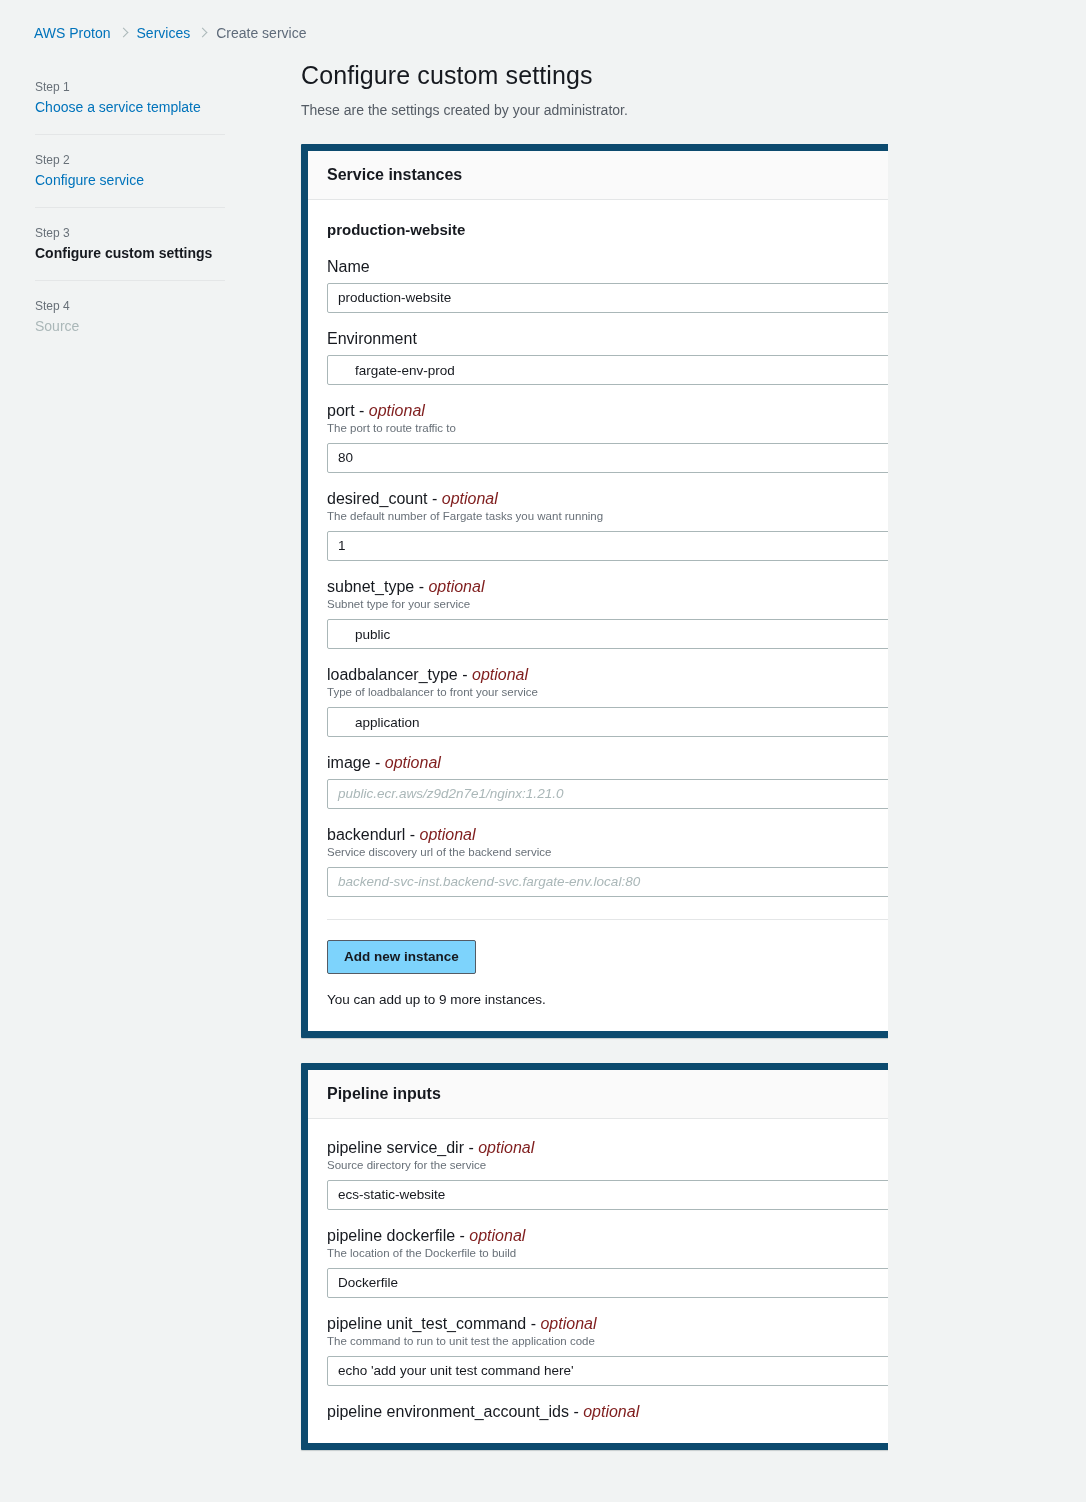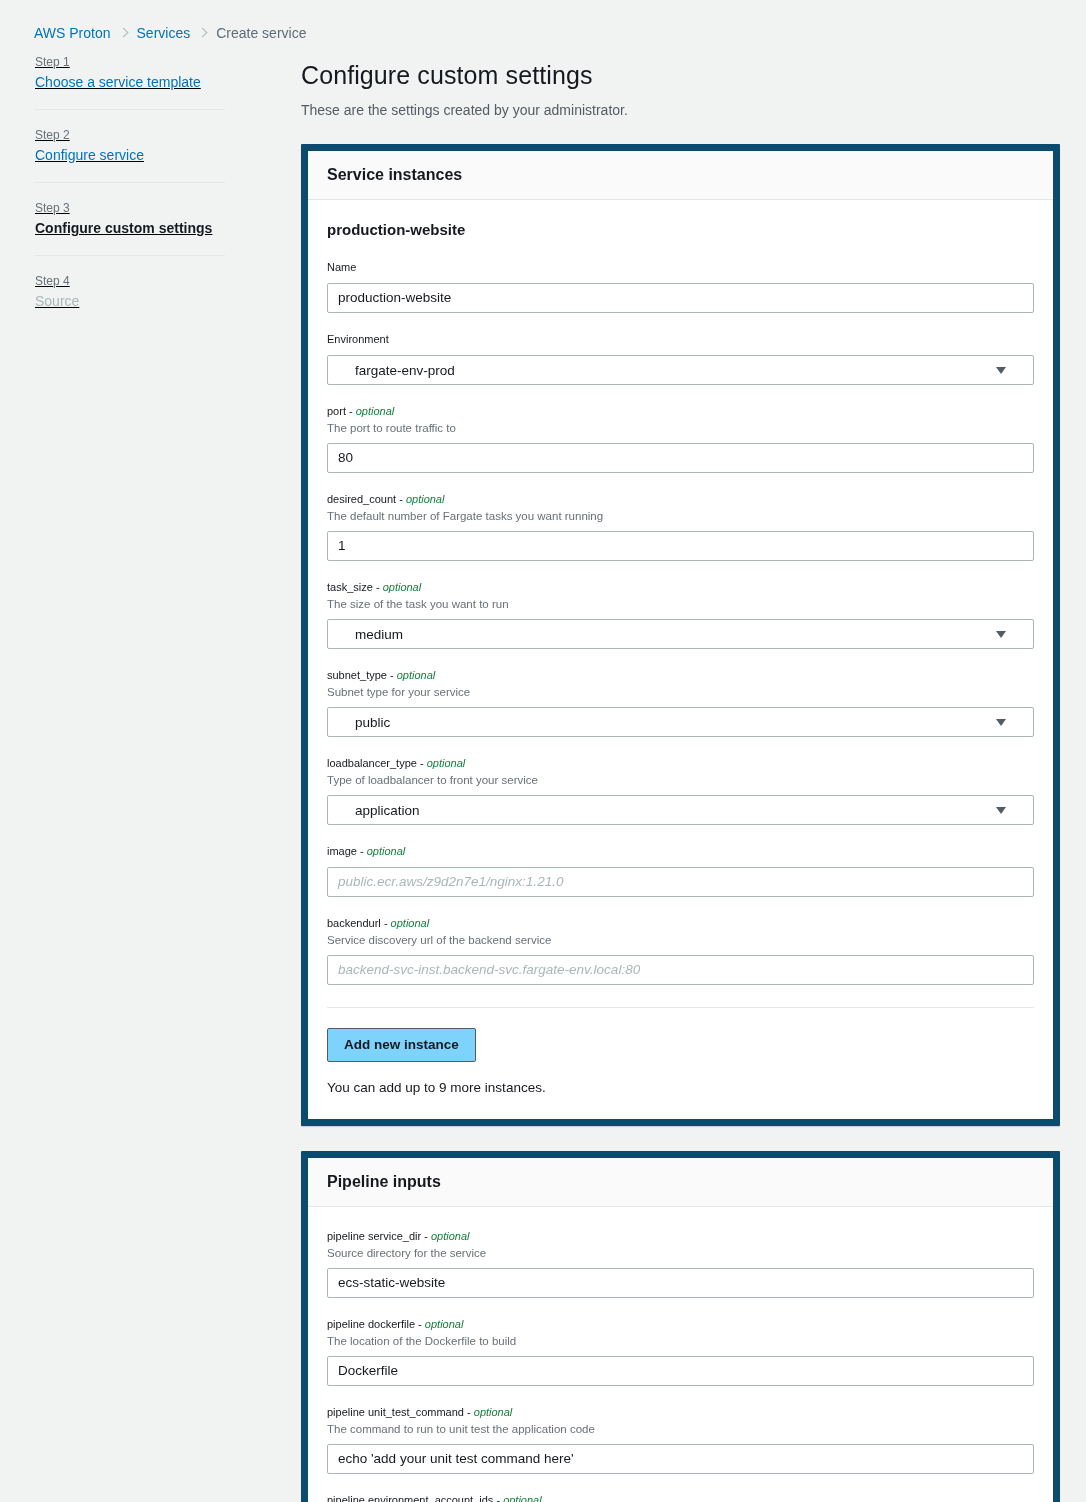--- a/index.html
+++ b/index.html
@@ -3,40 +3,40 @@
 <meta charset="utf-8">
 <style>
   * { box-sizing: border-box; }
   html, body {
     margin: 0; padding: 0;
     width: 1086px; height: 1502px;
     background: #f1f3f3;
     font-family: "Liberation Sans", sans-serif;
     -webkit-font-smoothing: antialiased;
   }
-  .page { position: relative; width: 1086px; height: 1502px; overflow: hidden; border-radius: 9px; }
+  .page { position: relative; width: 888px; height: 1502px; overflow: hidden; border-radius: 9px; }
 
   
   .breadcrumb {
     position: absolute; left: 34px; top: 24px;
     display: flex; align-items: center; gap: 8px;
     font-size: 14px; line-height: 18px;
   }
   .bc-link { color: #0073bb; cursor: pointer; white-space: nowrap; }
   .bc-current { color: #5f6b7a; white-space: nowrap; }
   .bc-sep { width: 10px; height: 14px; position: relative; flex: 0 0 auto; }
   .bc-sep::before {
     content: ""; position: absolute; left: 1px; top: 3px;
     width: 6px; height: 6px;
     border-right: 1.4px solid #aab7b8; border-top: 1.4px solid #aab7b8;
     transform: rotate(45deg);
   }
 
   
-  .sidebar { position: absolute; left: 35px; top: 54px; width: 190px; text-decoration: underline; }
+  .sidebar { position: absolute; left: 35px; top: 79px; width: 190px; }
   .step { padding: 0 0 0 0; }
   .step-num { font-size: 12px; color: #687078; line-height: 16px; margin-bottom: 3px; }
   .step-title { font-size: 14px; line-height: 18px; }
   .step-title.link { color: #0073bb; cursor: pointer; }
   .step-title.active { color: #16191f; font-weight: 700; }
   .step-title.disabled { color: #aab7b8; }
   .step-div { height: 1px; background: #e4e6e7; margin: 18px 0 17px 0; width: 190px; }
 
   
   .main { position: absolute; left: 301px; top: 60px; width: 759px; }
@@ -57,22 +57,22 @@
     padding: 14px 19px 14px 19px;
   }
   .panel-header-title { font-size: 16px; font-weight: 700; color: #16191f; line-height: 20px; }
   .panel-body { padding: 20px 19px 22px 19px; }
 
   .instance-name { font-size: 15px; font-weight: 700; color: #16191f; line-height: 20px; margin: 0 0 18px 0; }
 
   
   .field { margin-bottom: 17px; }
   .field:last-of-type { margin-bottom: 0; }
-  .field-label { font-size: 11px; color: #16191f; line-height: 18px; }
-  .field-label em { font-style: italic; color: #15803d; }
+  .field-label { font-size: 16px; color: #16191f; line-height: 18px; }
+  .field-label em { font-style: italic; color: #7f1d1d; }
   .field-desc { font-size: 11.5px; color: #687078; line-height: 15px; margin-top: 1px; }
   .field-control { margin-top: 7px; }
 
   .input {
     width: 100%; height: 30px;
     border: 1px solid #aab7b8; border-radius: 2px;
     background: #ffffff;
     padding: 0 10px;
     font-family: "Liberation Sans", sans-serif;
     font-size: 13.5px; color: #16191f; line-height: 28px;
@@ -180,30 +180,20 @@
               </div>
             </div>
             <div class="field">
               <div class="field-label"><span>desired_count</span><span> - </span><em>optional</em></div>
               <div class="field-desc">The default number of Fargate tasks you want running</div>
               <div class="field-control">
                 <div class="input">1</div>
               </div>
             </div>
             <div class="field">
-              <div class="field-label"><span>task_size</span><span> - </span><em>optional</em></div>
-              <div class="field-desc">The size of the task you want to run</div>
-              <div class="field-control">
-                <div class="select">
-                  <span>medium</span>
-                  <span class="caret"></span>
-                </div>
-              </div>
-            </div>
-            <div class="field">
               <div class="field-label"><span>subnet_type</span><span> - </span><em>optional</em></div>
               <div class="field-desc">Subnet type for your service</div>
               <div class="field-control">
                 <div class="select">
                   <span>public</span>
                   <span class="caret"></span>
                 </div>
               </div>
             </div>
             <div class="field">

